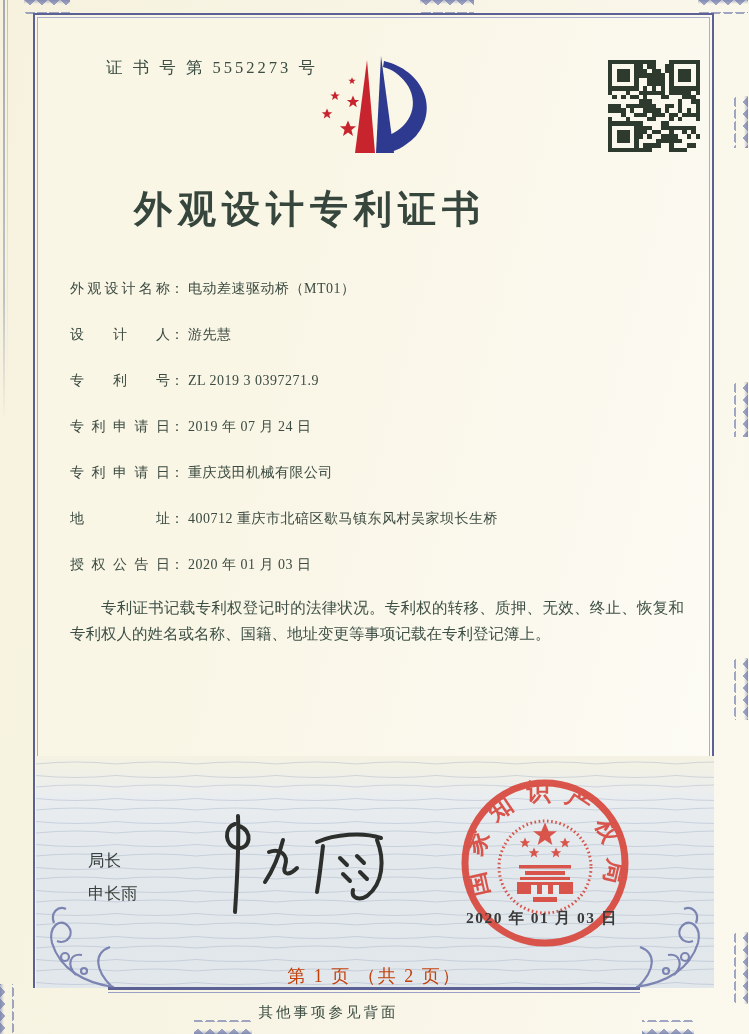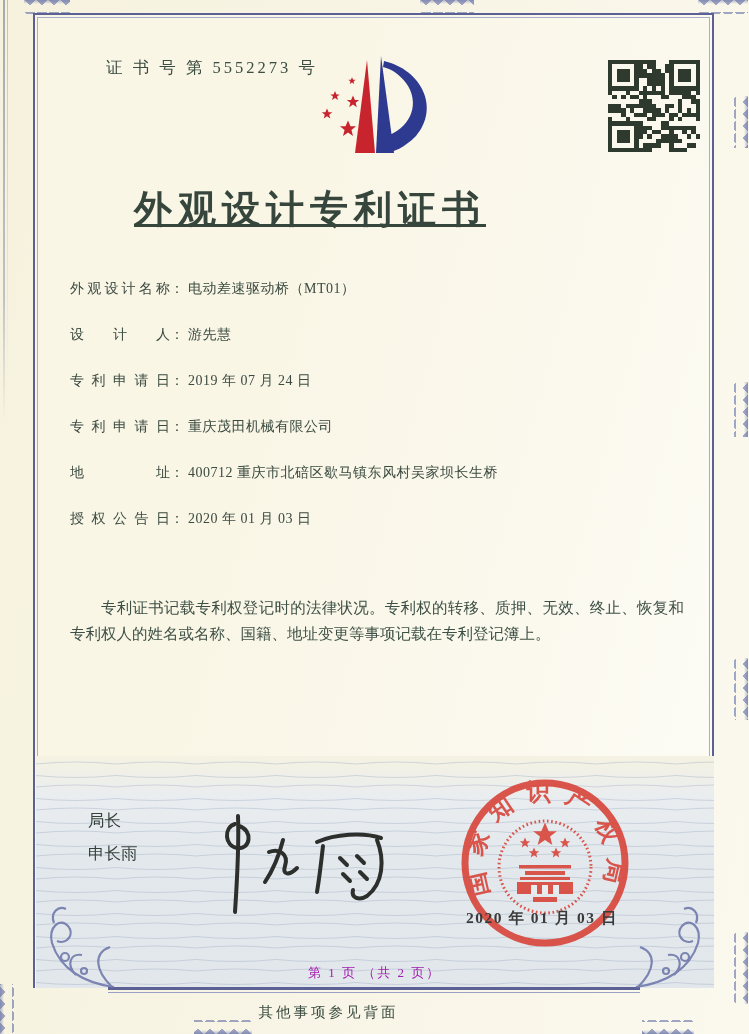--- a/index.html
+++ b/index.html
@@ -18,21 +18,21 @@
   
   .frame{position:absolute;left:33px;top:13px;width:681px;height:975px;
     border-top:2.5px solid #5b6195;border-left:2.5px solid #5b6195;border-right:2.5px solid #5b6195;
     background:linear-gradient(105deg,#f9f6e6 35%,#fbf9ee 70%,#fdfcf6 100%);box-sizing:border-box;}
   .frame-inner{position:absolute;left:2px;top:2px;right:2px;bottom:0;
     border-top:1px solid #a9aecd;border-left:1px solid #a9aecd;border-right:1px solid #a9aecd;}
 
   .cert-no{position:absolute;left:70px;top:57px;font-size:16.5px;letter-spacing:3px;color:#3c4d42;margin-left:36px;}
 
   .title{position:absolute;left:0;top:184px;width:620px;text-align:center;
-    font-size:38px;font-weight:bold;letter-spacing:6px;color:#36463d;text-decoration:underline;}
+    font-size:38px;font-weight:bold;letter-spacing:6px;color:#36463d;}
 
   .fields{position:absolute;left:70px;top:266px;width:620px;font-size:14px;}
   .frow{height:46px;line-height:46px;white-space:nowrap;}
   .flabel{display:inline-block;width:100px;text-align:justify;text-align-last:justify;vertical-align:top;}
   .colon{display:inline-block;width:18px;}
   .fvalue{letter-spacing:.5px;}
   .grant-row{position:relative;}
   .grant2{position:absolute;left:300px;top:0;white-space:nowrap;}
   .glabel{display:inline-block;width:100px;text-align:justify;text-align-last:justify;}
 
@@ -40,29 +40,29 @@
     color:#3e5046;text-align:justify;}
   .paras p{margin:0;text-indent:2em;}
 
   .barcode{position:absolute;left:84px;top:789px;}
 
   
   .band{position:absolute;left:36px;top:756px;width:678px;height:232px;
     background:linear-gradient(#f5f2e2 0%,#e9edf0 18%,#e3e8ec 45%,#e2e7eb 100%);}
   .band svg.waves{position:absolute;left:0;top:0;}
 
-  .signer{position:absolute;left:88px;top:804px;font-size:16.5px;color:#37413b;line-height:33px;
+  .signer{position:absolute;left:88px;top:844px;font-size:16.5px;color:#37413b;line-height:33px;
     font-family:"Liberation Sans","DejaVu Sans",sans-serif;}
   .signature{position:absolute;left:205px;top:812px;}
   .seal{position:absolute;left:457px;top:775px;}
   .seal-date{position:absolute;left:466px;top:908px;font-size:15.5px;font-weight:600;
     color:#3a3a3a;letter-spacing:1.5px;white-space:nowrap;z-index:5;}
 
   .page-num{position:absolute;left:0;top:964px;width:749px;text-align:center;
-    font-size:13px;letter-spacing:2px;color:#a21caf;}
+    font-size:18px;letter-spacing:2px;color:#c2410c;}
 
   .bottom-line{position:absolute;left:108px;top:987px;width:532px;height:2.5px;background:#5b6195;}
   .bottom-line2{position:absolute;left:108px;top:991.5px;width:532px;height:1px;background:#9aa0c6;}
   .flourish{position:absolute;z-index:2;}
 
   .back-note{position:absolute;left:0;top:1003px;width:657px;text-align:center;
     font-size:14.5px;letter-spacing:3px;color:#3c4d42;}
 
   
   .lace{position:absolute;height:14px;
@@ -372,20 +372,23 @@
 <div class="title">外观设计专利证书</div>
 
 <div class="fields">
   <div class="frow">
     <span class="flabel">外观设计名称</span><span class="colon">：</span><span class="fvalue">电动差速驱动桥（MT01）</span>
   </div>
   <div class="frow">
     <span class="flabel">设计人</span><span class="colon">：</span><span class="fvalue">游先慧</span>
   </div>
   <div class="frow">
+    <span class="flabel">专利号</span><span class="colon">：</span><span class="fvalue">ZL 2019 3 0397271.9</span>
+  </div>
+  <div class="frow">
     <span class="flabel">专利申请日</span><span class="colon">：</span><span class="fvalue">2019 年 07 月 24 日</span>
   </div>
   <div class="frow">
     <span class="flabel">专利申请日</span><span class="colon">：</span><span class="fvalue">重庆茂田机械有限公司</span>
   </div>
   <div class="frow">
     <span class="flabel">地址</span><span class="colon">：</span><span class="fvalue">400712 重庆市北碚区歇马镇东风村吴家坝长生桥</span>
   </div>
   <div class="frow grant-row">
     <span class="glabel">授权公告日</span><span class="colon">：</span><span class="fvalue">2020 年 01 月 03 日</span>

